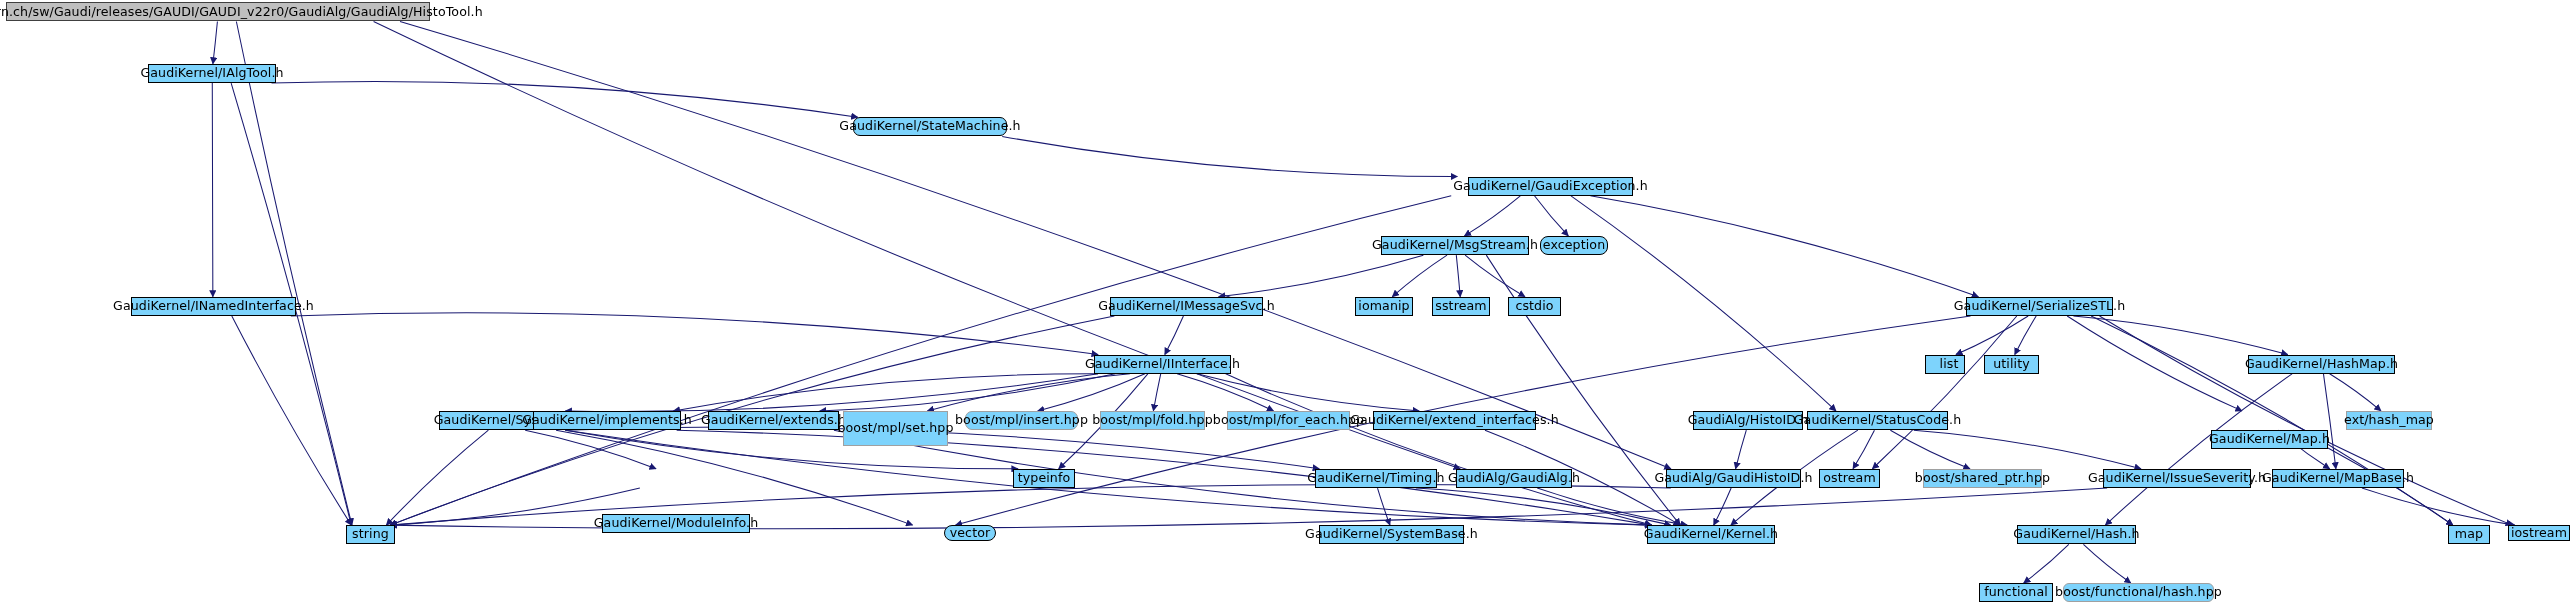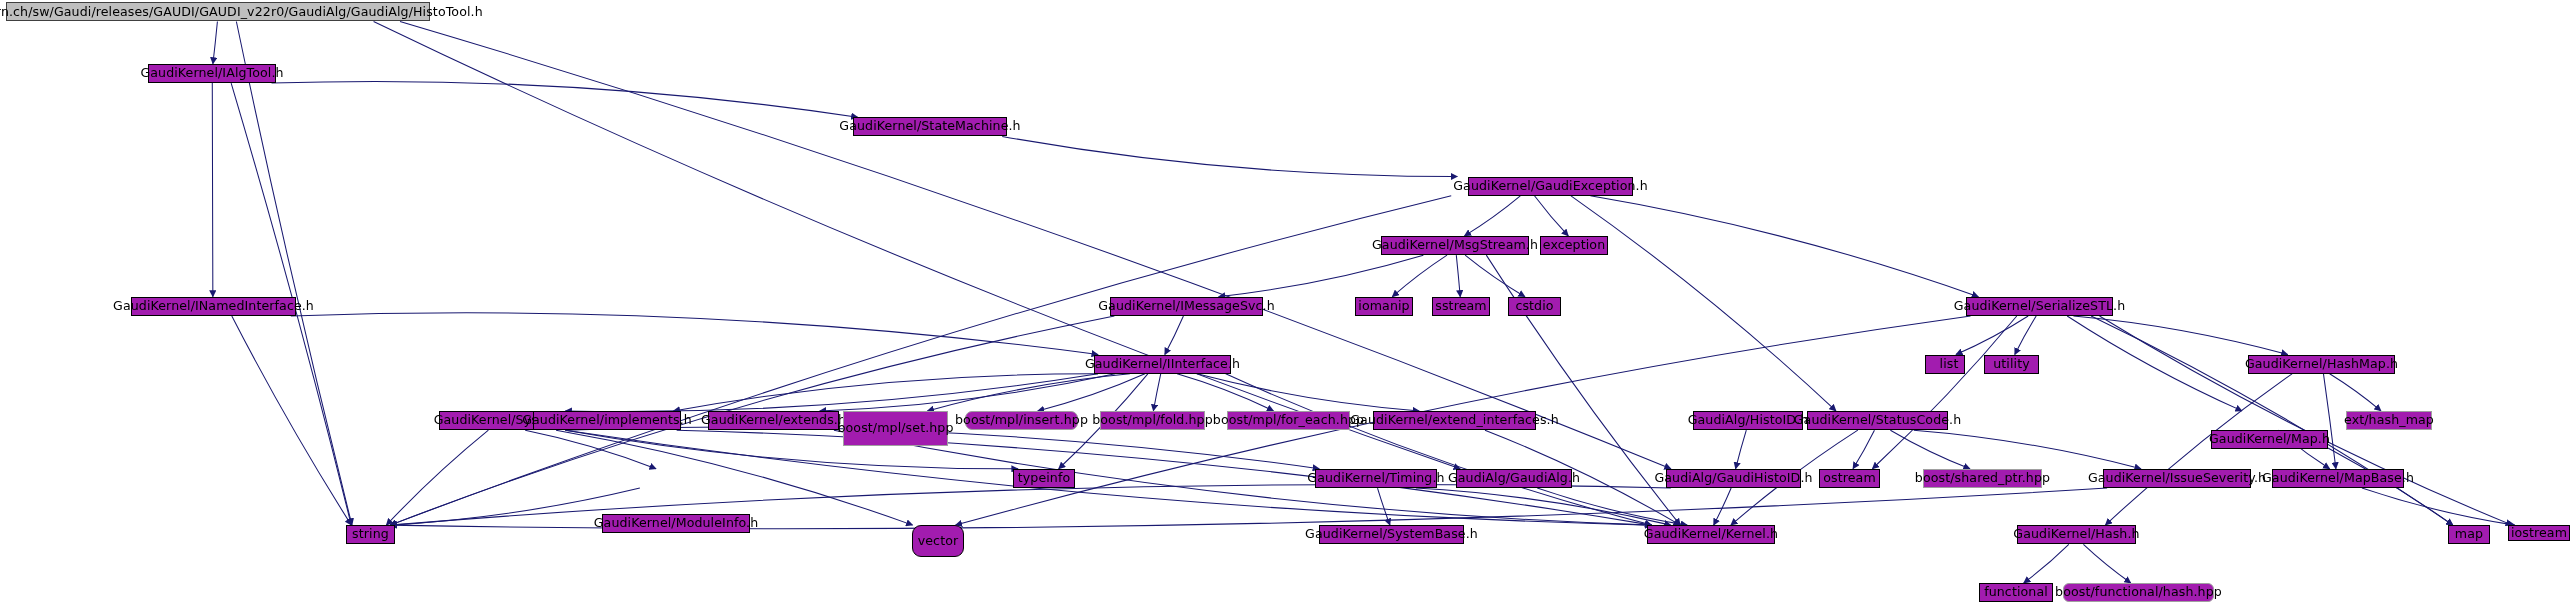--- a/index.html
+++ b/index.html
@@ -13,21 +13,21 @@
   }
   #edges{position:absolute;left:0;top:0;width:2576px;height:603px;}
   .node{
     position:absolute;
     box-sizing:border-box;
     display:flex;
     align-items:center;
     justify-content:center;
     white-space:nowrap;
     color:#000000;
-    background:#a21caf;
+    background:#7dd3fc;
     border:0.7px solid #000000;
     font-size:12.6px;
     letter-spacing:0.1px;
     line-height:1;
     z-index:5;
   }
   .node.root{
     background:#bfbfbf;
     border:0.7px solid #404040;
   }
@@ -113,24 +113,24 @@
         <path d="M 2788.4 734 Q 2759.7783110866685 762.079256039797 2727.6 786" marker-end="url(#ah)"></path>
         <path d="M 2808.08 734 Q 2838.1857027484857 762.2273987795514 2871.92 786" marker-end="url(#ah)"></path>
         <path d="M 2001.52 580 Q 2138.1790244146127 633.3603417182296 2264.48 708" marker-end="url(#ah)"></path>
         <path d="M 1124 580 Q 1669.6926689907616 689.6928029076613 2226 708" marker-end="url(#ah)"></path>
         <path d="M 912 580 Q 1573.4598638355724 598.216710312952 2226 708" marker-end="url(#ah)"></path>
       </g>
   </svg>
   <div id="node-layer">
       <div class="node root" style="left: 6px; top: 2.2px; width: 424px; height: 19.3px;">/afs/cern.ch/sw/Gaudi/releases/GAUDI/GAUDI_v22r0/GaudiAlg/GaudiAlg/HistoTool.h</div>
       <div class="node" style="left: 148px; top: 64px; width: 128px; height: 19.3px;">GaudiKernel/IAlgTool.h</div>
-      <div class="node" style="left: 853px; top: 117px; width: 154px; height: 19.3px;">GaudiKernel/StateMachine.h</div>
+      <div class="node" style="left: 853px; top: 117px; width: 154px; height: 19.3px; border-radius: 7px;">GaudiKernel/StateMachine.h</div>
       <div class="node" style="left: 1447px; top: 177px; width: 165px; height: 19.3px; margin-left: 21px;">GaudiKernel/GaudiException.h</div>
       <div class="node" style="left: 1381px; top: 236px; width: 148px; height: 19.3px;">GaudiKernel/MsgStream.h</div>
-      <div class="node" style="left: 1540px; top: 236px; width: 68px; height: 19.3px;">exception</div>
+      <div class="node" style="left: 1540px; top: 236px; width: 68px; height: 19.3px; border-radius: 8px;">exception</div>
       <div class="node" style="left: 131px; top: 297px; width: 165px; height: 19.3px;">GaudiKernel/INamedInterface.h</div>
       <div class="node" style="left: 1110px; top: 297px; width: 153px; height: 19.3px;">GaudiKernel/IMessageSvc.h</div>
       <div class="node" style="left: 1355px; top: 297px; width: 58px; height: 19.3px;">iomanip</div>
       <div class="node" style="left: 1432px; top: 297px; width: 58px; height: 19.3px;">sstream</div>
       <div class="node" style="left: 1508px; top: 297px; width: 53px; height: 19.3px;">cstdio</div>
       <div class="node" style="left: 1966px; top: 297px; width: 147px; height: 19.3px;">GaudiKernel/SerializeSTL.h</div>
       <div class="node" style="left: 1094px; top: 355px; width: 137px; height: 19.3px;">GaudiKernel/IInterface.h</div>
       <div class="node" style="left: 1925px; top: 355px; width: 40px; height: 19.3px; padding-left: 8px;">list</div>
       <div class="node" style="left: 1984px; top: 355px; width: 55px; height: 19.3px;">utility</div>
       <div class="node" style="left: 2248px; top: 355px; width: 147px; height: 19.3px;">GaudiKernel/HashMap.h</div>
@@ -149,21 +149,21 @@
       <div class="node" style="left: 602px; top: 469px; width: 148px; height: 19.3px; margin-top: 45px;">GaudiKernel/ModuleInfo.h</div>
       <div class="node" style="left: 1013px; top: 469px; width: 62px; height: 19.3px;">typeinfo</div>
       <div class="node" style="left: 1315px; top: 469px; width: 122px; height: 19.3px;">GaudiKernel/Timing.h</div>
       <div class="node" style="left: 1456px; top: 469px; width: 116px; height: 19.3px;">GaudiAlg/GaudiAlg.h</div>
       <div class="node" style="left: 1666px; top: 469px; width: 135px; height: 19.3px;">GaudiAlg/GaudiHistoID.h</div>
       <div class="node" style="left: 1819px; top: 469px; width: 61px; height: 19.3px;">ostream</div>
       <div class="node sys" style="left: 1923px; top: 469px; width: 119px; height: 19.3px;">boost/shared_ptr.hpp</div>
       <div class="node" style="left: 2103px; top: 469px; width: 148px; height: 19.3px;">GaudiKernel/IssueSeverity.h</div>
       <div class="node" style="left: 2272px; top: 469px; width: 132px; height: 19.3px;">GaudiKernel/MapBase.h</div>
       <div class="node" style="left: 346px; top: 525px; width: 49px; height: 19.3px;">string</div>
-      <div class="node" style="left: 912px; top: 525px; width: 52px; height: 32px; border-radius: 9px;">vector</div>
+      <div class="node" style="left: 944px; top: 525px; width: 52px; height: 16px; border-radius: 9px;">vector</div>
       <div class="node" style="left: 1319px; top: 525px; width: 145px; height: 19.3px;">GaudiKernel/SystemBase.h</div>
       <div class="node" style="left: 1647px; top: 525px; width: 128px; height: 19.3px;">GaudiKernel/Kernel.h</div>
       <div class="node" style="left: 2017px; top: 525px; width: 119px; height: 19.3px;">GaudiKernel/Hash.h</div>
       <div class="node" style="left: 2448px; top: 525px; width: 42px; height: 19.3px;">map</div>
       <div class="node" style="left: 2508px; top: 525px; width: 62px; height: 16px;">iostream</div>
       <div class="node" style="left: 1979px; top: 583px; width: 74px; height: 19.3px;">functional</div>
       <div class="node sys" style="left: 2063px; top: 583px; width: 151px; height: 19.3px; border-radius: 6px;">boost/functional/hash.hpp</div>
     </div>
 </div>
 

